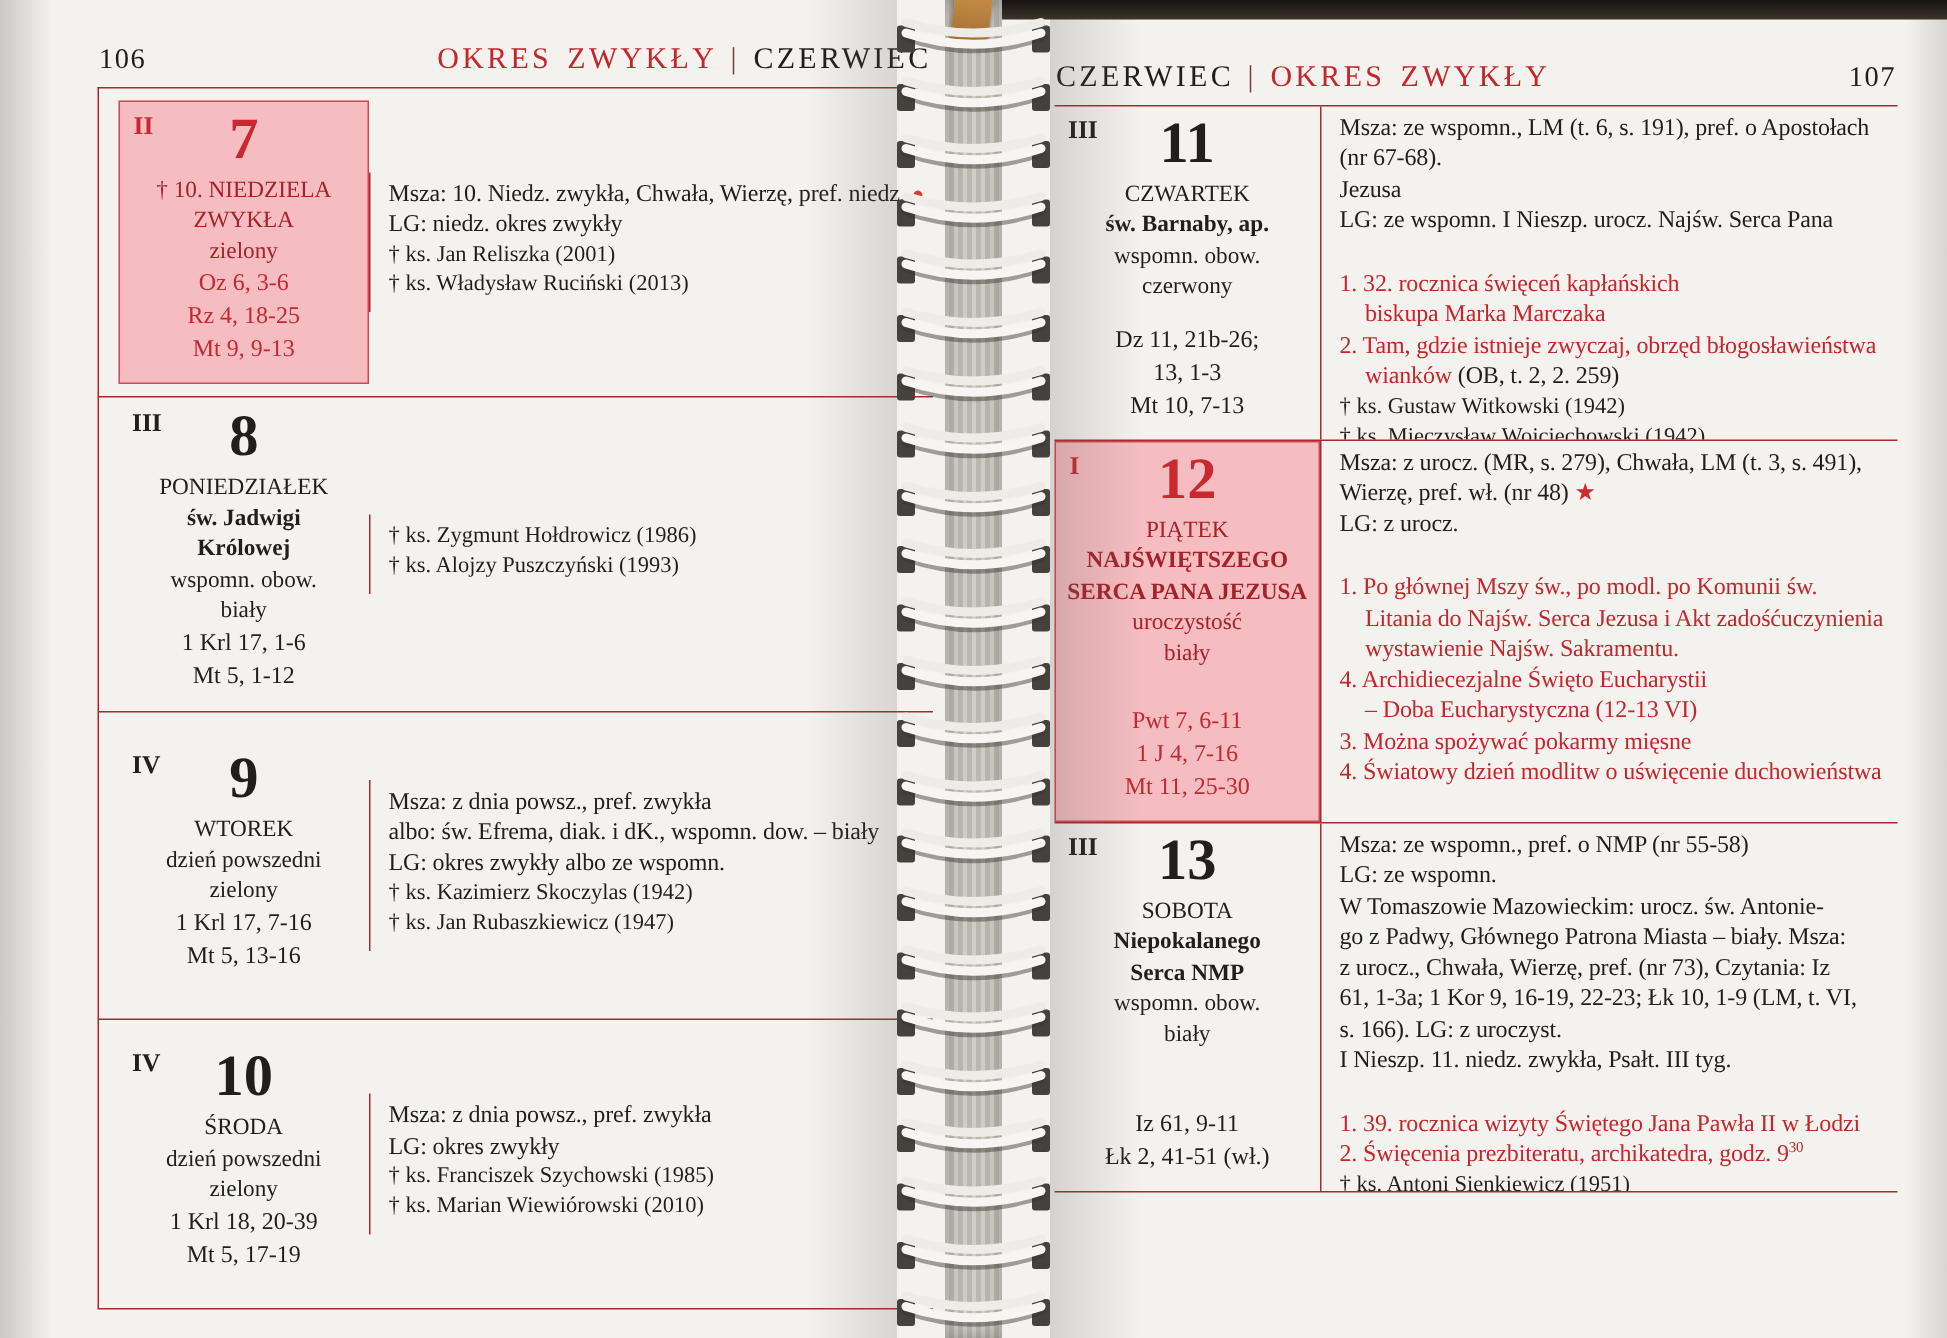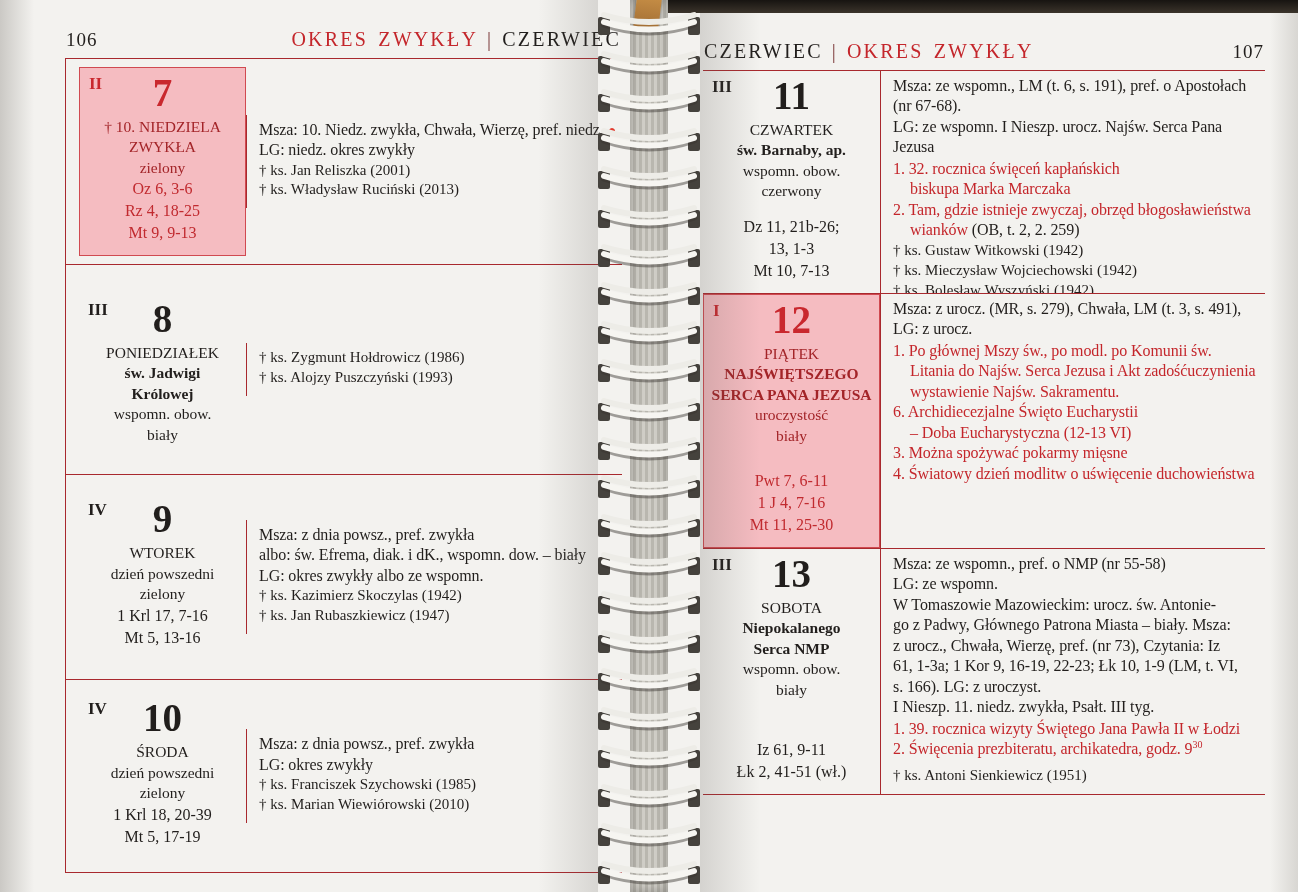--- a/index.html
+++ b/index.html
@@ -45,21 +45,21 @@
   .names{margin-top:3px;}
   .nline{font-size:15.5px;line-height:1.32;}
   .nline.b{font-weight:bold;}
   .highlight .nline{color:var(--darkred);}
   .readings{margin-top:auto;padding-bottom:11px;font-size:16px;line-height:1.38;}
   .highlight .reading-line{color:#c12a2f;}
 
   .day-right{flex:1;display:flex;flex-direction:column;padding:5px 2px 0 12px;border-left:1.3px solid var(--line);overflow:hidden;}
   .cline{white-space:nowrap;line-height:1.28;font-size:16px;letter-spacing:-0.1px;}
   .cline.in1{padding-left:17px;}
-  .cline.gap{margin-top:1px;}
+  .cline.gap{margin-top:22px;}
   .red{color:var(--red);}
   .b{font-weight:normal;}
   .sup{font-size:10px;vertical-align:super;line-height:0;margin-top:32px;}
   .dot{color:#e2392c;font-size:14px;}
   .star{color:#d02a30;font-size:16px;}
   .deaths{margin-top:auto;padding-bottom:8px;font-size:15px;line-height:1.33;}
 
   
   .ov{position:absolute;pointer-events:none;z-index:3;}
   #edge-left{left:0;top:0;bottom:0;width:34px;background:linear-gradient(90deg,rgba(110,105,98,.30),rgba(110,105,98,0));}
@@ -121,20 +121,24 @@
           <div class="day-left">
             <span class="numeral">III</span>
             <div class="daynum">8</div>
             <div class="names">
               <div class="nline">PONIEDZIAŁEK</div>
               <div class="nline b">św. Jadwigi</div>
               <div class="nline b">Królowej</div>
               <div class="nline">wspomn. obow.</div>
               <div class="nline">biały</div>
             </div>
+            <div class="readings">
+              <div class="reading-line">1 Krl 17, 1-6</div>
+              <div class="reading-line">Mt 5, 1-12</div>
+            </div>
           </div>
           <div class="day-right">
             <div class="deaths">
               <div class="death-line">† ks. Zygmunt Hołdrowicz (1986)</div>
               <div class="death-line">† ks. Alojzy Puszczyński (1993)</div>
             </div>
           </div>
         </div>
         <div class="day-row">
           <div class="day-left">
@@ -211,22 +215,22 @@
             <div class="readings">
               <div class="reading-line">Dz 11, 21b-26;</div>
               <div class="reading-line">13, 1-3</div>
               <div class="reading-line">Mt 10, 7-13</div>
             </div>
           </div>
           <div class="day-right">
             <div class="content">
               <div class="cline"><span>Msza: ze wspomn., LM (t. 6, s. 191), pref. o Apostołach</span></div>
               <div class="cline"><span>(nr 67-68).</span></div>
+              <div class="cline"><span>Jezusa</span></div>
               <div class="cline"><span>LG: ze wspomn. I Nieszp. urocz. Najśw. Serca Pana</span></div>
-              <div class="cline"><span>Jezusa</span></div>
               <div class="cline gap"><span class="red ">1. 32. rocznica święceń kapłańskich</span></div>
               <div class="cline in1"><span class="red ">biskupa Marka Marczaka</span></div>
               <div class="cline"><span class="red ">2. Tam, gdzie istnieje zwyczaj, obrzęd błogosławieństwa</span></div>
               <div class="cline in1"><span class="red ">wianków </span><span>(OB, t. 2, 2. 259)</span></div>
             </div>
             <div class="deaths">
               <div class="death-line">† ks. Gustaw Witkowski (1942)</div>
               <div class="death-line">† ks. Mieczysław Wojciechowski (1942)</div>
               <div class="death-line">† ks. Bolesław Wyszyński (1942)</div>
             </div>
@@ -245,25 +249,26 @@
             </div>
             <div class="readings">
               <div class="reading-line">Pwt 7, 6-11</div>
               <div class="reading-line">1 J 4, 7-16</div>
               <div class="reading-line">Mt 11, 25-30</div>
             </div>
           </div>
           <div class="day-right">
             <div class="content">
               <div class="cline"><span>Msza: z urocz. (MR, s. 279), Chwała, LM (t. 3, s. 491),</span></div>
+              <div class="cline"><span>Wierzę, pref. wł. (nr 48) </span><span class="star">★</span></div>
               <div class="cline"><span>LG: z urocz.</span></div>
               <div class="cline gap"><span class="red ">1. Po głównej Mszy św., po modl. po Komunii św.</span></div>
               <div class="cline in1"><span class="red ">Litania do Najśw. Serca Jezusa i Akt zadośćuczynienia</span></div>
               <div class="cline in1"><span class="red ">wystawienie Najśw. Sakramentu.</span></div>
-              <div class="cline"><span class="red ">6. Archidiecezjalne Święto Eucharystii</span></div>
+              <div class="cline"><span class="red ">4. Archidiecezjalne Święto Eucharystii</span></div>
               <div class="cline in1"><span class="red ">– Doba Eucharystyczna (12-13 VI)</span></div>
               <div class="cline"><span class="red ">3. Można spożywać pokarmy mięsne</span></div>
               <div class="cline"><span class="red ">4. Światowy dzień modlitw o uświęcenie duchowieństwa</span></div>
             </div>
             <div class="deaths"></div>
           </div>
         </div>
         <div class="day-row">
           <div class="day-left">
             <span class="numeral">III</span>

